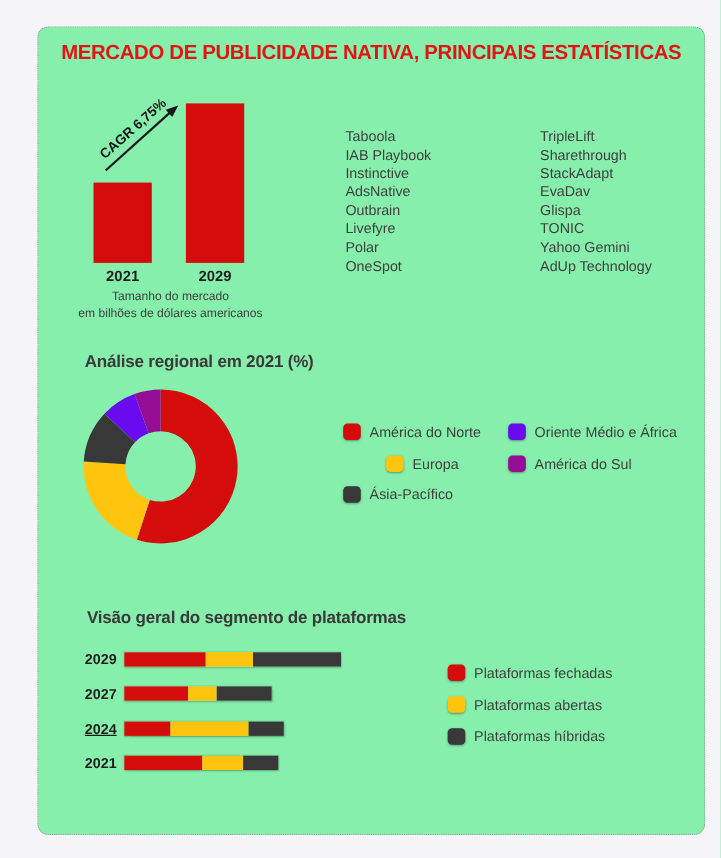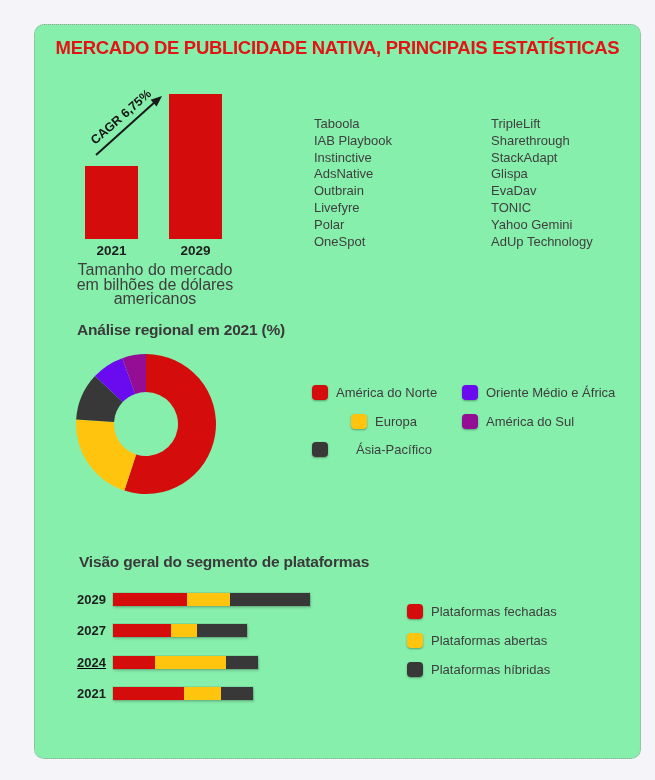--- a/index.html
+++ b/index.html
@@ -30,21 +30,21 @@
   .gbar{width:53px;}
   .glabel{font-weight:700;font-size:13.5px;color:#1E1E1E;height:20px;line-height:23px;white-space:nowrap;}
   #cagr-arrow{position:absolute;left:28px;top:58px;overflow:visible;}
   .cagr{
     position:absolute;left:31px;top:85px;width:110px;text-align:center;
     font-weight:700;font-size:12.5px;color:#151515;
     transform:rotate(-41.5deg);white-space:nowrap;
   }
   .caption{
     position:absolute;left:0px;top:238px;width:240px;text-align:center;
-    font-size:16px;line-height:14.5px;color:#3E3E3E;
+    font-size:11px;line-height:14.5px;color:#3E3E3E;
   }
   
   #participants-heading{left:255px;top:66px;width:272px;text-align:center;}
   #participants-cols{position:absolute;left:279px;top:91px;display:flex;gap:17px;}
   .pcol{width:160px;font-size:13px;line-height:16.8px;color:#3F3F3F;}
   .pcol div{white-space:nowrap;}
   
   #regional-heading{left:42px;top:296px;}
   #donut{position:absolute;left:39px;top:327px;}
   .legend{position:absolute;}
@@ -96,22 +96,22 @@
         <div>AdsNative</div>
         <div>Outbrain</div>
         <div>Livefyre</div>
         <div>Polar</div>
         <div>OneSpot</div>
       </div>
       <div class="pcol">
         <div>TripleLift</div>
         <div>Sharethrough</div>
         <div>StackAdapt</div>
+        <div>EvaDav</div>
         <div>Glispa</div>
-        <div>EvaDav</div>
         <div>TONIC</div>
         <div>Yahoo Gemini</div>
         <div>AdUp Technology</div>
       </div>
     </div>
 
   <h2 class="h2" id="regional-heading">Análise regional em 2021 (%)</h2>
   <svg id="donut" width="144" height="144" viewBox="0 0 144 144">
       <path d="M 72 2 A 70 70 0 1 1 50.36881039375366 138.57395614066075 L 62.111456180001674 102.43380852144492 A 32 32 0 1 0 72 40 Z" fill="#D50C0C"></path>
       <path d="M 50.36881039375366 138.57395614066075 A 70 70 0 0 1 2.1381290100209895 67.6046636329481 L 40.06314469029531 69.99070337506198 A 32 32 0 0 0 62.111456180001674 102.43380852144492 Z" fill="#FFC40D"></path>
@@ -121,21 +121,21 @@
     </svg>
   <div class="legend" id="regional-legend">
       <div class="litem" style="left: 0px; top: 0px;">
         <span class="sw" style="background: rgb(213, 12, 12);"></span>
         <span class="ltext">América do Norte</span>
       </div>
       <div class="litem" style="left: 0px; top: 28.7px; padding-left: 39px;">
         <span class="sw" style="background: rgb(255, 196, 13);"></span>
         <span class="ltext">Europa</span>
       </div>
-      <div class="litem" style="left: 0px; top: 57.4px; gap: 20px;">
+      <div class="litem" style="left: 0px; top: 57.4px;">
         <span class="sw" style="background: rgb(56, 56, 56);"></span>
         <span class="ltext">Ásia-Pacífico</span>
       </div>
       <div class="litem" style="left: 150px; top: 0px;">
         <span class="sw" style="background: rgb(106, 10, 239);"></span>
         <span class="ltext">Oriente Médio e África</span>
       </div>
       <div class="litem" style="left: 150px; top: 28.7px;">
         <span class="sw" style="background: rgb(148, 13, 148);"></span>
         <span class="ltext">América do Sul</span>

